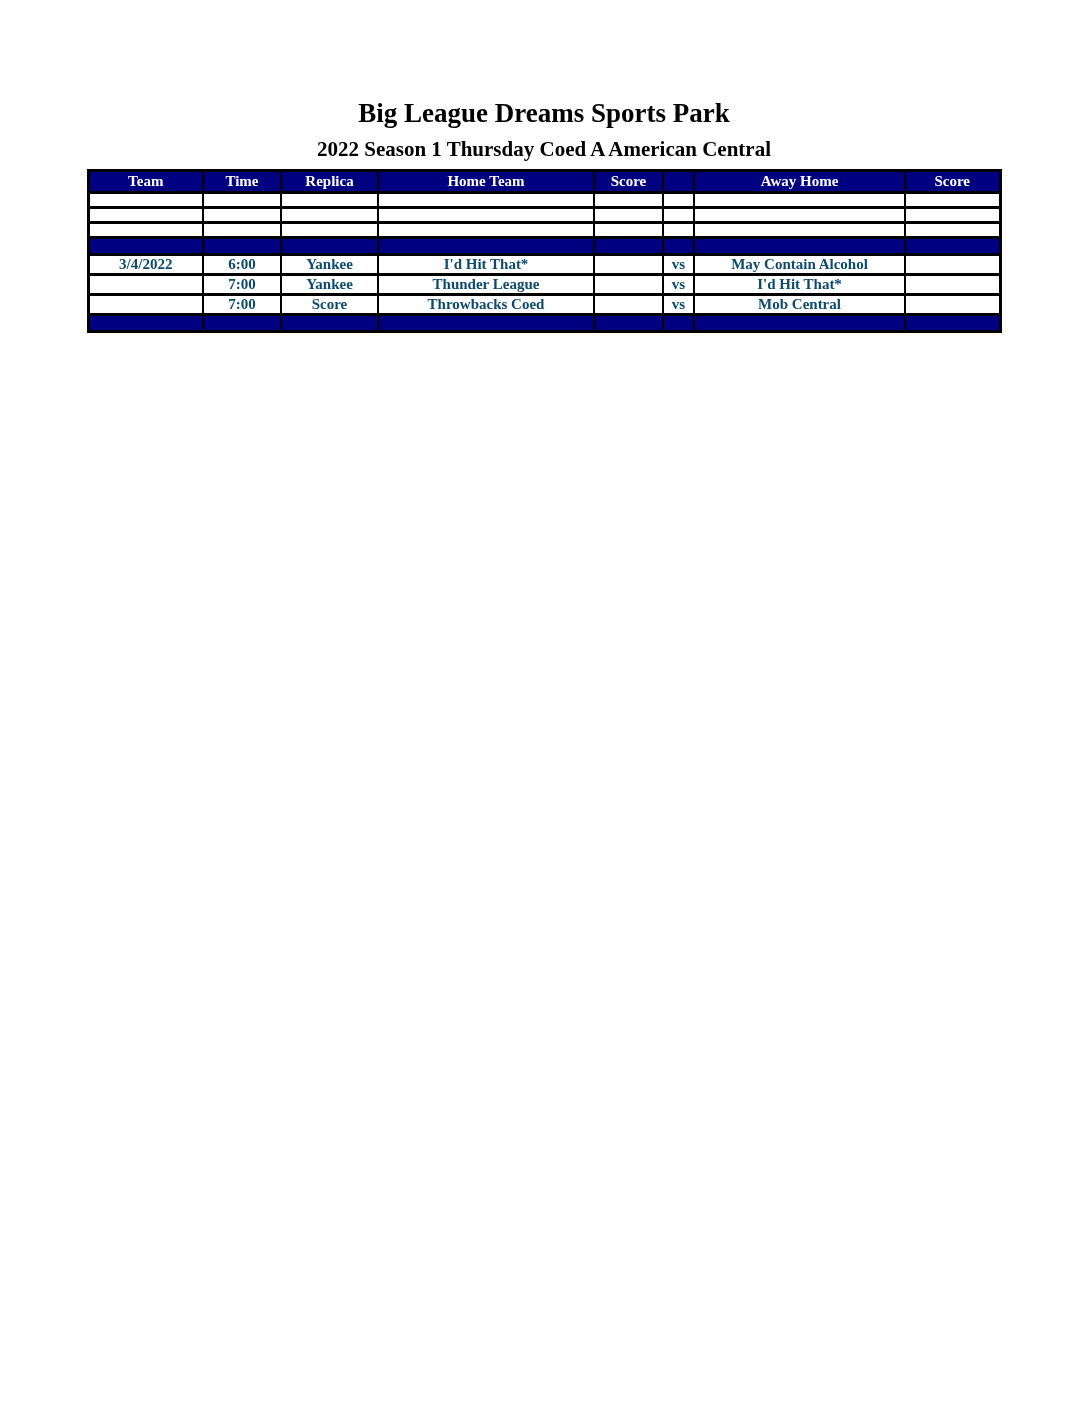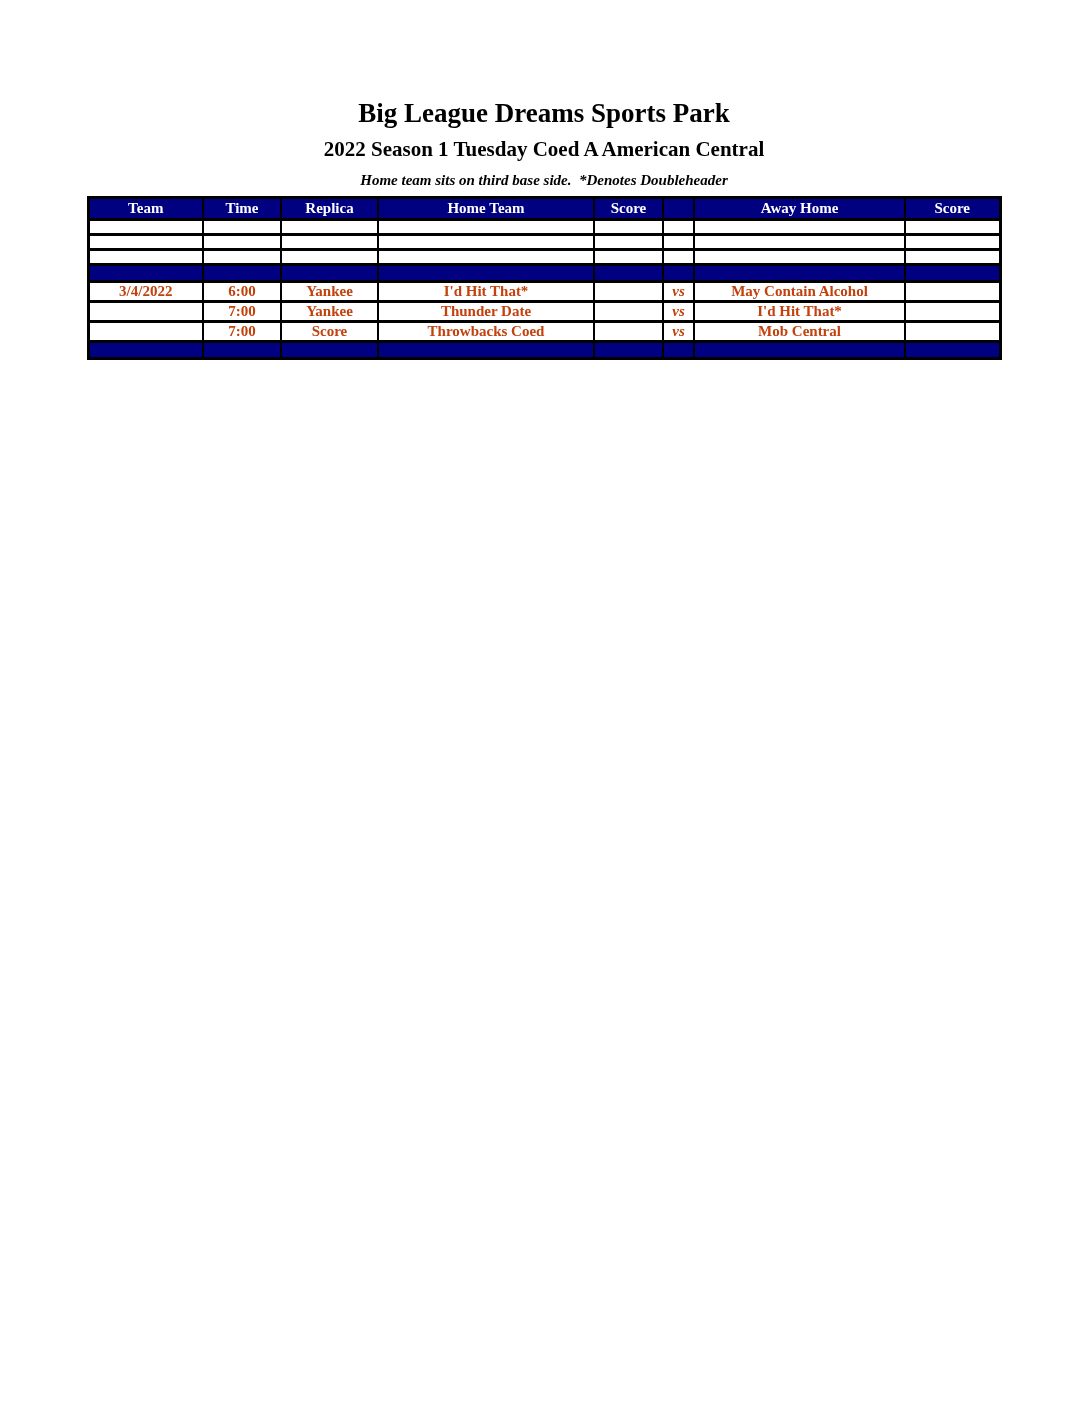--- a/index.html
+++ b/index.html
@@ -58,38 +58,37 @@
     white-space: nowrap;
   }
   table.schedule th {
     background: var(--navy, #000080);
     color: var(--header-text, #ffffff);
     font-size: 15px;
     height: 22px;
   }
   tr.empty td { height: 15px; }
   tr.separator td { height: 17px; background: var(--navy, #000080); }
-  tr.game td { height: 20px; font-size: 15px; color: #c2410c; }
-  td.vs { font-style: italic; font-size: 13px; }
+  tr.game td { height: 20px; font-size: 15px; color: #0c4a6e; }
+  td.vs { font-size: 13px; }
   col.c-date { width: 115px; }
   col.c-time { width: 78px; }
   col.c-replica { width: 97px; }
   col.c-home-team { width: 216px; }
   col.c-home-score { width: 69px; }
   col.c-vs { width: 31px; }
   col.c-away-team { width: 211px; }
   col.c-away-score { width: 95px; }
 </style>
 </head>
 <body>
 
 <div class="doc">
   <div class="title">Big League Dreams Sports Park</div>
-  <div class="subtitle">2022 Season 1 Tuesday Coed A American Central</div>
-  <div class="note">Home team sits on third base side.  *Denotes Doubleheader</div>
+  <div class="subtitle">2022 Season 1 Thursday Coed A American Central</div>
 
   <table class="schedule">
     <colgroup>
       <col class="c-date">
         <col class="c-time">
         <col class="c-replica">
         <col class="c-home-team">
       <col class="c-home-score">
         <col class="c-vs">
         <col class="c-away-team">
@@ -155,21 +154,21 @@
           <td>I'd Hit That*</td>
           <td></td>
           <td class="vs">vs</td>
           <td>May Contain Alcohol</td>
           <td></td>
         </tr>
         <tr class="game">
           <td></td>
           <td>7:00</td>
           <td>Yankee</td>
-          <td>Thunder Date</td>
+          <td>Thunder League</td>
           <td></td>
           <td class="vs">vs</td>
           <td>I'd Hit That*</td>
           <td></td>
         </tr>
         <tr class="game">
           <td></td>
           <td>7:00</td>
           <td>Score</td>
           <td>Throwbacks Coed</td>

